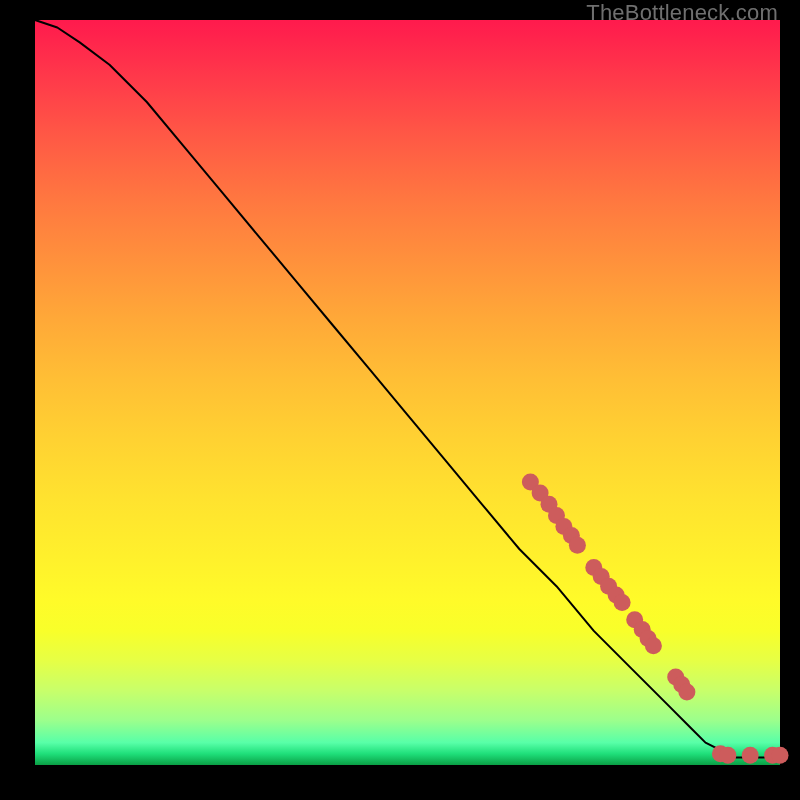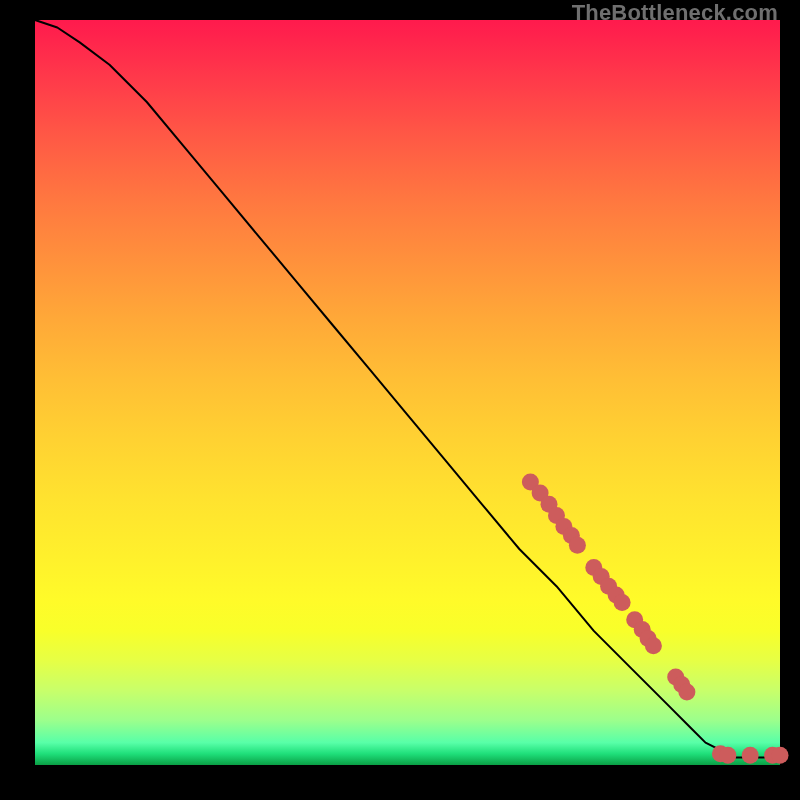--- a/index.html
+++ b/index.html
@@ -32,21 +32,21 @@
       #1fdf7a 98.5%,
       #0a9f45 100%
     );
   }
 
   .watermark {
     position: absolute;
     right: 22px;
     top: 0px;
     font-size: 22px;
-    font-weight: 700;
+    font-weight: 400;
     color: #6f6f6f;
     letter-spacing: 0.2px;
     margin-left: 16px;
   }
 
   svg.plot {
     position: absolute;
     left: 0; top: 0;
     width: 100%; height: 100%;
     overflow: visible;

